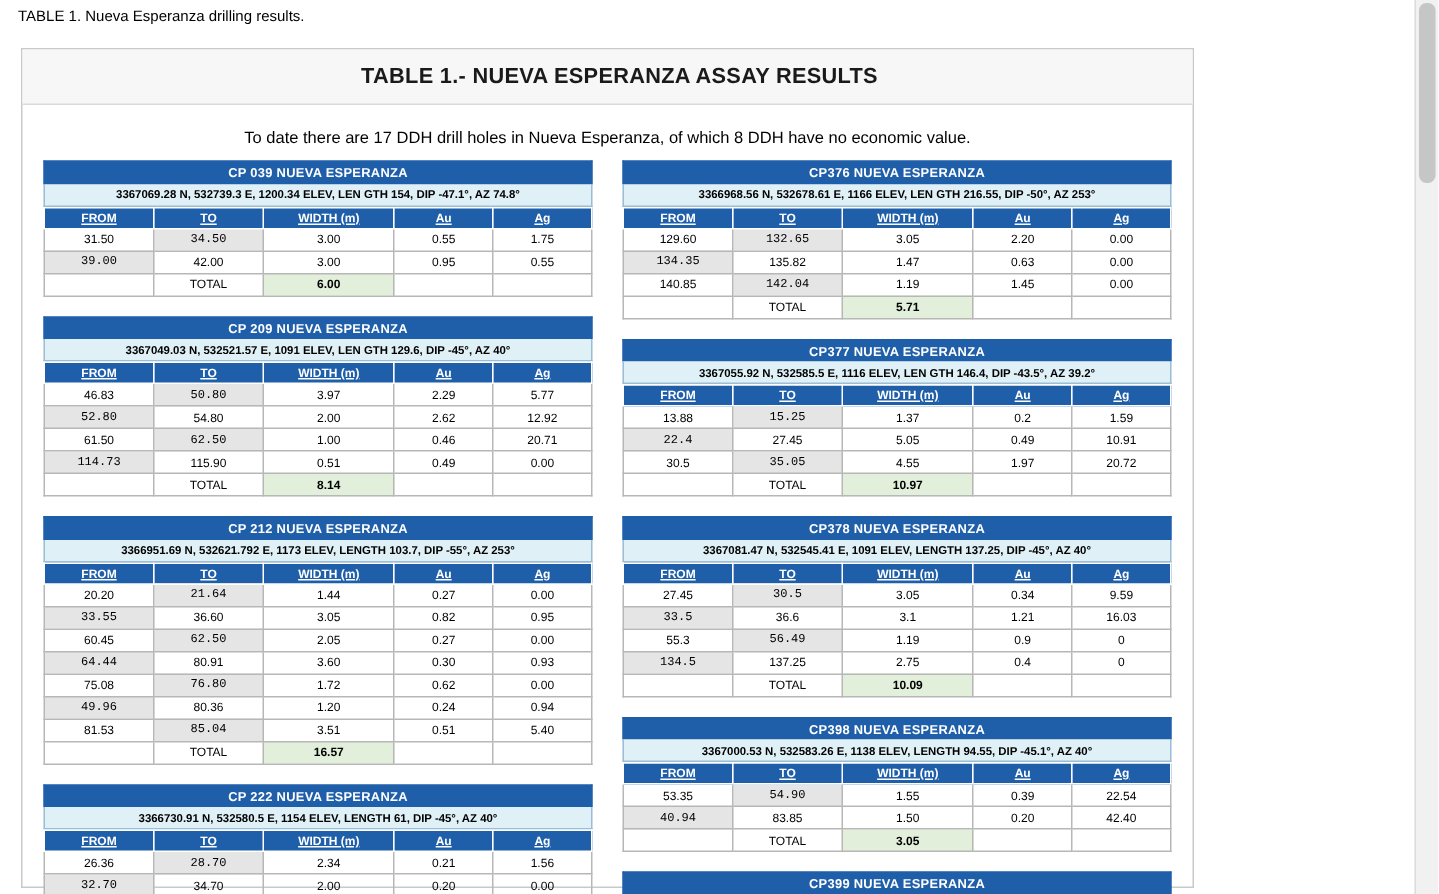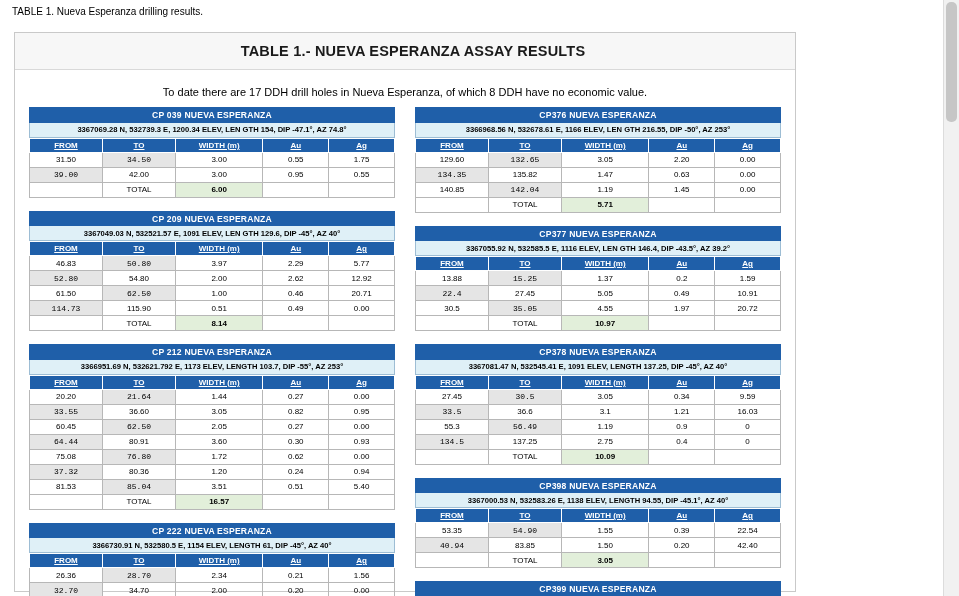--- a/index.html
+++ b/index.html
@@ -305,21 +305,21 @@
                   <td>0.93</td>
                 </tr>
                 <tr>
                   <td>75.08</td>
                   <td class="hl">76.80</td>
                   <td>1.72</td>
                   <td>0.62</td>
                   <td>0.00</td>
                 </tr>
                 <tr>
-                  <td class="hl">37.32</td>
+                  <td class="hl">49.96</td>
                   <td>80.36</td>
                   <td>1.20</td>
                   <td>0.24</td>
                   <td>0.94</td>
                 </tr>
                 <tr>
                   <td>81.53</td>
                   <td class="hl">85.04</td>
                   <td>3.51</td>
                   <td>0.51</td>

